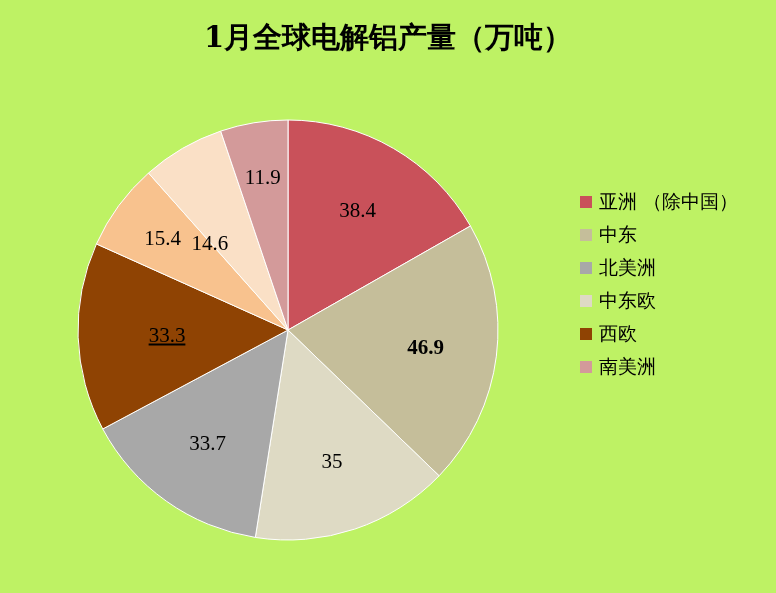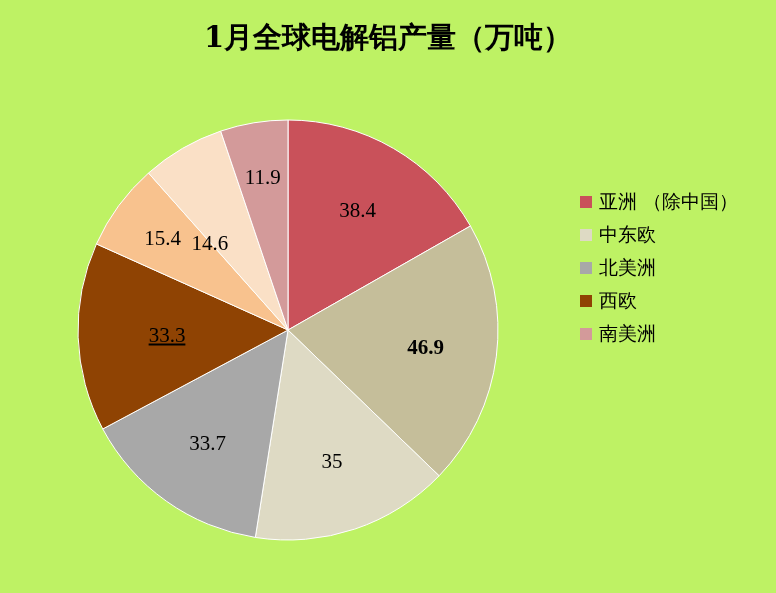--- a/index.html
+++ b/index.html
@@ -107,26 +107,30 @@
         <div class="slice-label" style="left: 194.8px; top: 66.7px;">11.9</div>
       </div>
   </div>
 
   <div id="legend">
       <div class="legend-row">
         <span class="legend-swatch" style="background: rgb(201, 81, 90);"></span>
         <span class="legend-label">亚洲 （除中国）</span>
       </div>
       <div class="legend-row">
-        <span class="legend-swatch" style="background: rgb(222, 218, 196);"></span>
-        <span class="legend-label">中东欧</span>
+        <span class="legend-swatch" style="background: rgb(197, 190, 154);"></span>
+        <span class="legend-label">中东</span>
       </div>
       <div class="legend-row">
         <span class="legend-swatch" style="background: rgb(168, 168, 168);"></span>
         <span class="legend-label">北美洲</span>
+      </div>
+      <div class="legend-row">
+        <span class="legend-swatch" style="background: rgb(222, 218, 196);"></span>
+        <span class="legend-label">中东欧</span>
       </div>
       <div class="legend-row">
         <span class="legend-swatch" style="background: rgb(143, 67, 3);"></span>
         <span class="legend-label">西欧</span>
       </div>
       <div class="legend-row">
         <span class="legend-swatch" style="background: rgb(211, 154, 154);"></span>
         <span class="legend-label">南美洲</span>
       </div>
     </div>

